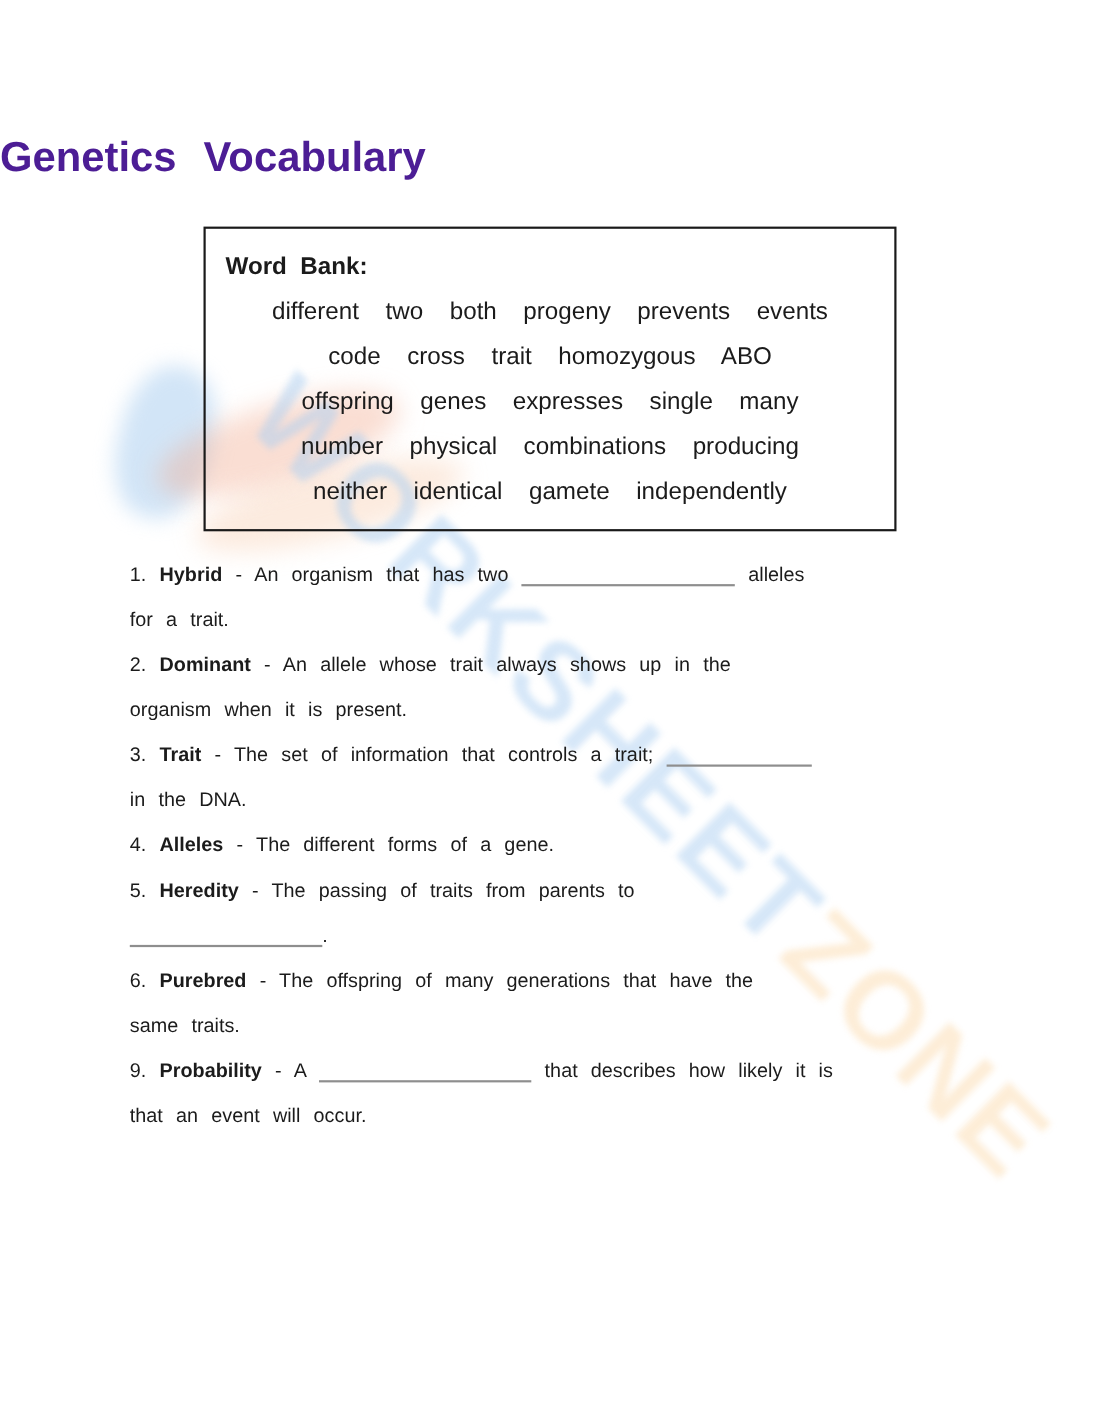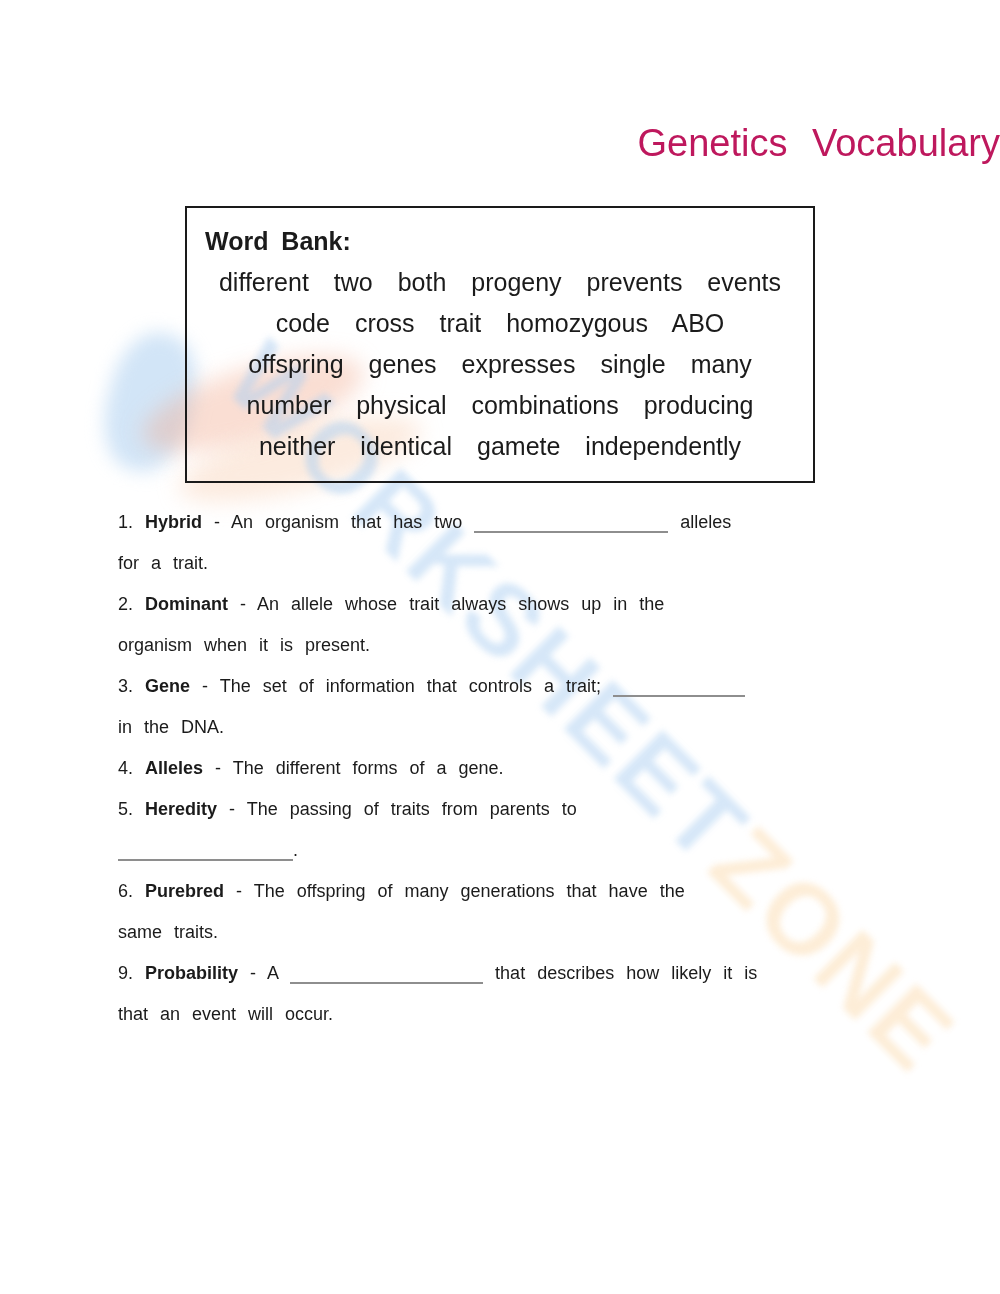--- a/index.html
+++ b/index.html
@@ -44,35 +44,35 @@
     left: 175px; top: 428px; width: 250px; height: 62px;
     background: rgba(246, 195, 162, 0.34);
     border-radius: 50%; filter: blur(11px); transform: rotate(-14deg);
   }
 
   
   .doc { position: relative; z-index: 1; }
 
   .title {
     padding-top: 120px;
-    text-align: right;
+    text-align: left;
     font-size: 38px;
     line-height: 46px;
-    font-weight: normal;
+    font-weight: bold;
     word-spacing: 14px;
-    color: #be185d;
+    color: #4c1d95;
   }
 
   .word-bank {
     box-sizing: border-box;
     width: 630px;
     margin: 40px 0 0 185px;
     border: 2px solid #1a1a1a;
     padding: 13px 18px 14px 18px;
-    font-size: 25px;
+    font-size: 22px;
     line-height: 41px;
   }
   .wb-label { font-weight: bold; text-align: left; word-spacing: 6px; }
   .wb-row   { text-align: center; word-spacing: 18px; white-space: nowrap; }
 
   .vocab {
     margin: 19px 118px 0 118px;
     font-size: 18px;
     line-height: 41px;
   }
@@ -115,21 +115,21 @@
     <div class="vocab">
         <div>
           <div class="line"><span>1.</span> <span class="term">Hybrid</span> <span>- An organism that has two</span> <span class="blank" style="width: 194px;"></span> <span>alleles</span></div>
           <div class="line"><span>for a trait.</span></div>
         </div>
         <div>
           <div class="line"><span>2.</span> <span class="term">Dominant</span> <span>- An allele whose trait always shows up in the</span></div>
           <div class="line"><span>organism when it is present.</span></div>
         </div>
         <div>
-          <div class="line"><span>3.</span> <span class="term">Gene</span> <span>- The set of information that controls a trait;</span> <span class="blank" style="width: 132px;"></span></div>
+          <div class="line"><span>3.</span> <span class="term">Trait</span> <span>- The set of information that controls a trait;</span> <span class="blank" style="width: 132px;"></span></div>
           <div class="line"><span>in the DNA.</span></div>
         </div>
         <div>
           <div class="line"><span>4.</span> <span class="term">Alleles</span> <span>- The different forms of a gene.</span></div>
         </div>
         <div>
           <div class="line"><span>5.</span> <span class="term">Heredity</span> <span>- The passing of traits from parents to</span></div>
           <div class="line"><span class="blank" style="width: 175px;"></span><span>.</span></div>
         </div>
         <div>

